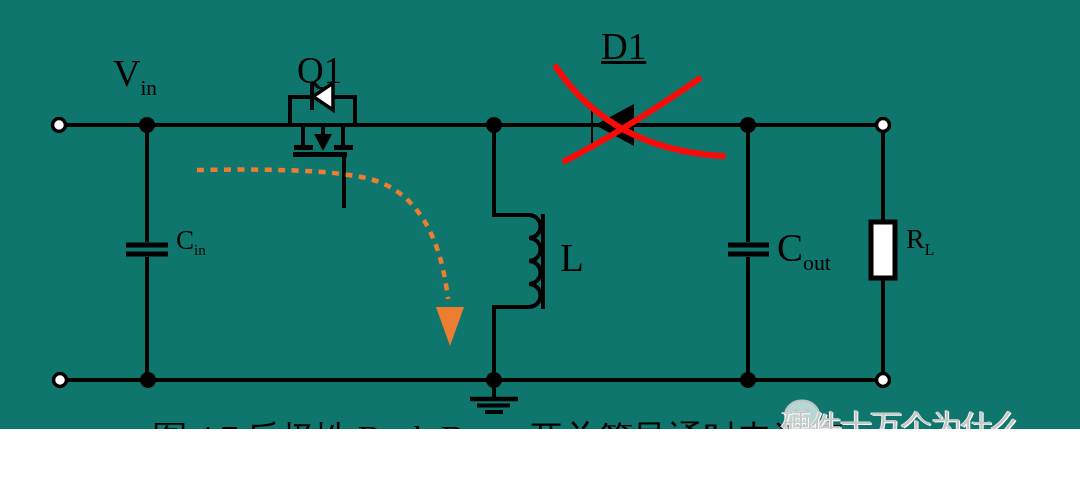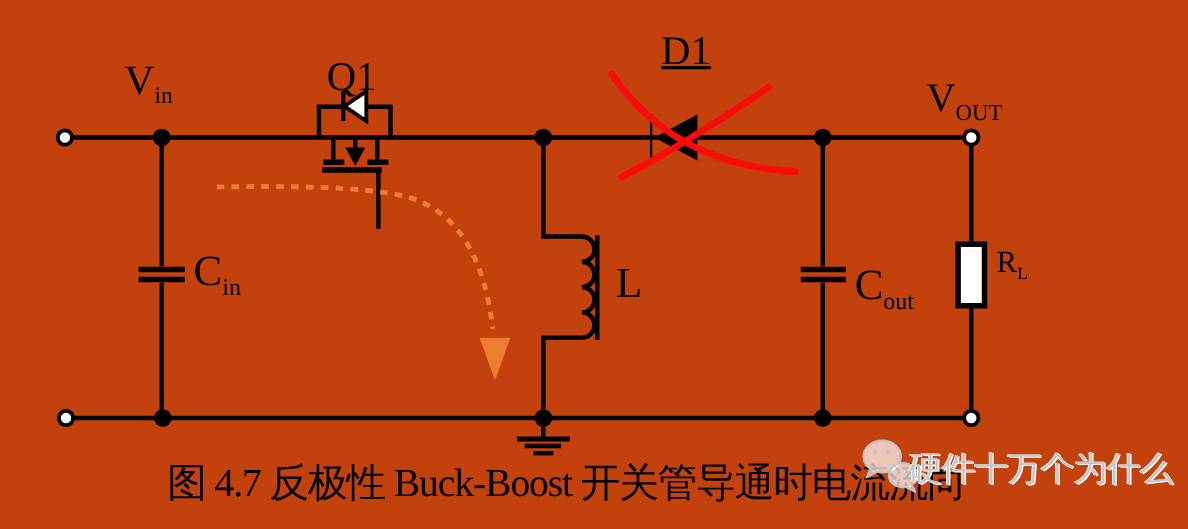--- a/index.html
+++ b/index.html
@@ -1,37 +1,37 @@
 <!DOCTYPE html>
 <html><head>
 <meta charset="utf-8">
 <style>
   html,body { margin:0; padding:0; background:#ffffff; }
   .stage {
-    position:relative; width:1080px; height:481px; background:#c2410c;
+    position:relative; width:1080px; height:429px; background:#0f766e;
     overflow:hidden; font-family:"Liberation Serif", serif; color:#000;
   }
   .stage svg.circuit { position:absolute; left:0; top:0; }
   .lbl { position:absolute; line-height:1; white-space:nowrap; color:#000; }
   .lbl sub { font-size:0.56em; line-height:1; }
   .lbl-vin  { left:113px; top:54px;  font-size:38px; }
   .lbl-q1   { left:297px; top:52px;  font-size:37px; }
   .lbl-d1   { left:601px; top:28px;  font-size:37px;text-decoration:underline; }
   .lbl-vout { left:842px; top:71px;  font-size:37px; }
-  .lbl-cin  { left:176px; top:227px; font-size:39px; }
+  .lbl-cin  { left:176px; top:227px; font-size:27px; }
   .lbl-l    { left:560px; top:238px; font-size:39px; }
-  .lbl-cout { left:777px; top:228px; font-size:39px;margin-top:12px; }
+  .lbl-cout { left:777px; top:228px; font-size:39px; }
   .lbl-rl   { left:906px; top:225px; font-size:28px; }
   .caption {
     position:absolute; left:152px; top:418px; font-size:36px;
     letter-spacing:-1px; line-height:1.2; white-space:nowrap;
   }
   .wm-icon { position:absolute; left:779px; top:396px; }
   .wm-text {
-    position:absolute; left:826px; top:407px; font-size:31px; line-height:1.2;
+    position:absolute; left:781px; top:407px; font-size:31px; line-height:1.2;
     letter-spacing:-1px; white-space:nowrap; color:#c6c6c6;
     text-shadow:1px 1px 0 #ffffff, -1px 0 0 #f2f2f2;
   }
   .wm-site {
     position:absolute; left:895px; top:438px; font-size:21px; font-weight:bold;
     font-family:"DejaVu Sans Mono", monospace; color:#161616; letter-spacing:0px;
     text-shadow:1px 1px 0 #fff, -1px -1px 0 #fff, 1px -1px 0 #fff, -1px 1px 0 #fff, 0 0 2px #fff;
   }
 </style>
 </head>
@@ -109,21 +109,20 @@
 
     <g>
       <path d="M197,170 C258,169 332,169 370,179 C418,192 441,238 448,299" stroke="#ed7d31" stroke-width="4.5" fill="none" stroke-dasharray="7 6.5"></path>
       <polygon points="436,307 464,307 450,346" fill="#ed7d31"></polygon>
     </g>
   </svg>
 
   <div class="lbl lbl-vin"><span>V</span><sub>in</sub></div>
   <div class="lbl lbl-q1">Q1</div>
   <div class="lbl lbl-d1">D1</div>
-  <div class="lbl lbl-vout"><span>V</span><sub>OUT</sub></div>
   <div class="lbl lbl-cin"><span>C</span><sub>in</sub></div>
   <div class="lbl lbl-l">L</div>
   <div class="lbl lbl-cout"><span>C</span><sub>out</sub></div>
   <div class="lbl lbl-rl"><span>R</span><sub>L</sub></div>
 
   <div class="caption">图 4.7 反极性 Buck-Boost 开关管导通时电流流向</div>
 
   <svg class="wm-icon" width="60" height="54" viewBox="0 0 60 54">
     <ellipse cx="23" cy="19" rx="17" ry="14.5" fill="rgba(255,255,255,0.7)" stroke="#c2c2c2" stroke-width="2"></ellipse>
     <path d="M12,31 L9,38 L18,33" fill="rgba(255,255,255,0.7)" stroke="#c2c2c2" stroke-width="2" stroke-linejoin="round"></path>

